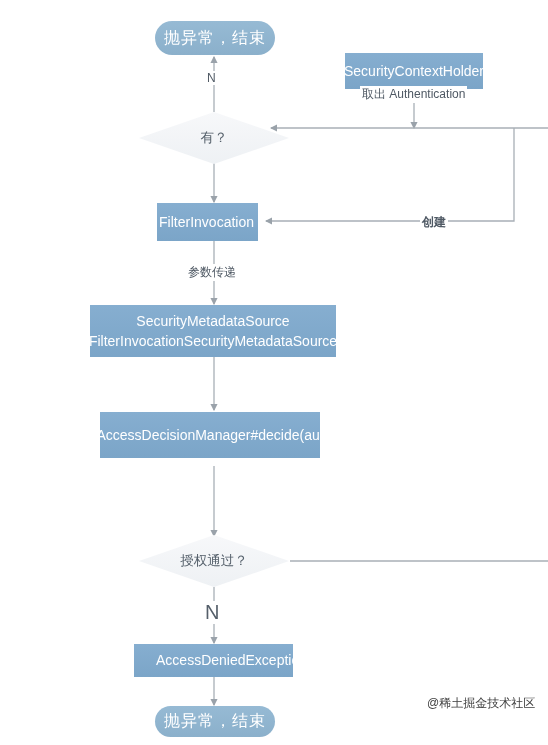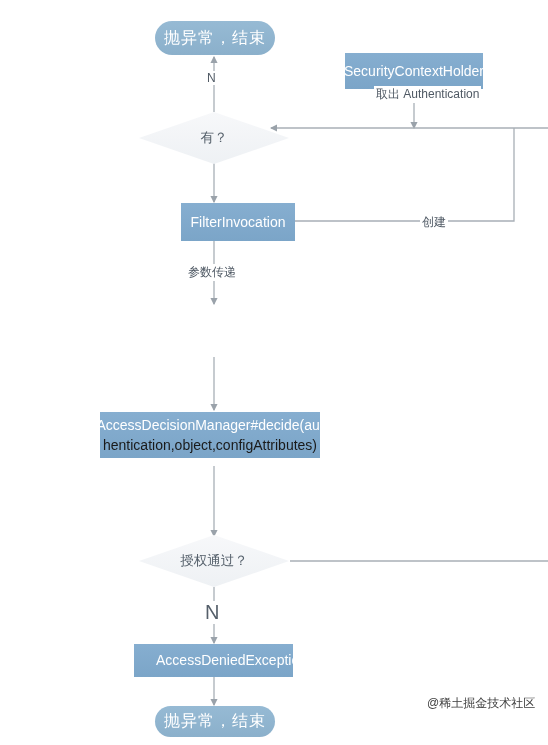--- a/index.html
+++ b/index.html
@@ -134,47 +134,50 @@
   </div>
 
   <div class="node rect" style="left:345px; top:24px; width:138px; height:36px;margin-top:29px;">
     <span>SecurityContextHolder</span>
   </div>
 
   <div class="node diamond" style="left:139px; top:112px;">
     <span>有？</span>
   </div>
 
-  <div class="node rect" style="left:181px; top:203px; width:114px; height:38px;">
+  <div class="node rect" style="left:157px; top:203px; width:101px; height:38px;justify-content:flex-end;">
     <span>FilterInvocation</span>
   </div>
 
+  <div class="node rect two-line" style="left:90px; top:305px; width:246px; height:52px;">
+    <span class="line-white">SecurityMetadataSource</span>
+    <span class="line-white">(FilterInvocationSecurityMetadataSource)</span>
+  </div>
 
   <div class="node rect two-line" style="left:100px; top:412px; width:220px; height:46px;">
     <span class="line-white">AccessDecisionManager#decide(aut</span>
-    <span class="line-dark">hentication,object,configAttributes)</span>
   </div>
 
   <div class="node diamond" style="left:139px; top:535px;">
     <span>授权通过？</span>
   </div>
 
   <div class="node rect" style="left:134px; top:644px; width:159px; height:33px;padding-left:40px;">
     <span>AccessDeniedException</span>
   </div>
 
   <div class="node pill" style="left:155px; top:706px; width:120px; height:31px;">
     <span>抛异常，结束</span>
   </div>
 
   <div class="edge-label" style="left:205px; top:71px;">N</div>
 
-  <div class="edge-label" style="left:374px; top:86px;">取出 Authentication</div>
+  <div class="edge-label" style="left:360px; top:86px;">取出 Authentication</div>
 
-  <div class="edge-label" style="left:420px; top:214px;">创建</div>
+  <div class="edge-label" style="left:420px; top:214px;font-weight:bold;">创建</div>
 
   <div class="edge-label" style="left:186px; top:264px;text-align:center;">参数传递</div>
 
   <div class="edge-label big" style="left:203px; top:601px;">N</div>
 
   <div class="watermark" style="left:427px; top:695px;">@稀土掘金技术社区</div>
 
 </div>
 
 </body></html>

